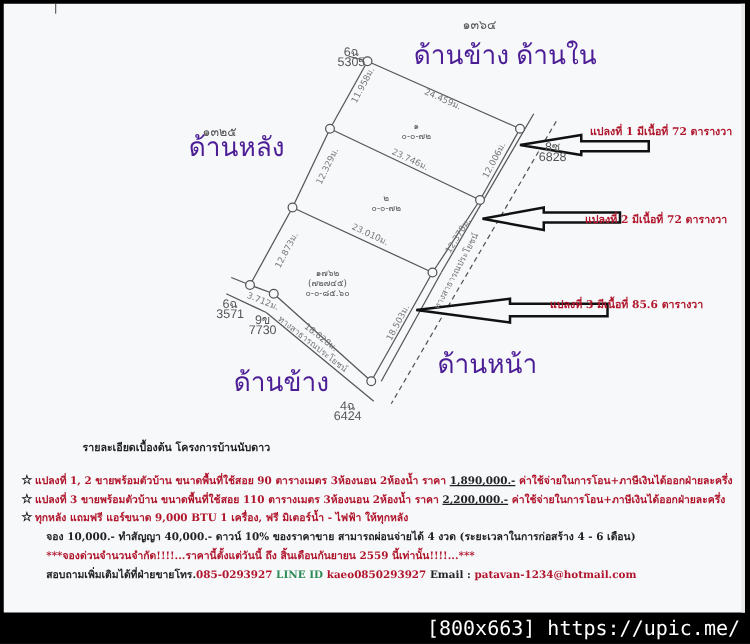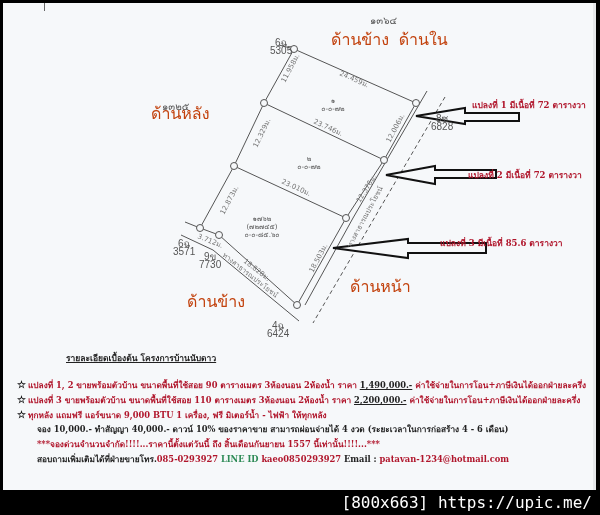--- a/index.html
+++ b/index.html
@@ -1,24 +1,24 @@
 <!DOCTYPE html>
 <html><head>
 <meta charset="utf-8">
 <style>
   html, body { margin:0; padding:0; background:#000; }
   body { width:600px; height:515px; position:relative; overflow:hidden; font-family:"DejaVu Serif", serif; }
   .sheet { position:absolute; left:3px; top:3px; width:590px; height:487px; background:#f6f8fa; border-right:3px solid #e6e8ea; }
   .topline { position:absolute; left:41px; top:0; width:1px; height:8px; background:#666; }
   svg.plan { position:absolute; left:0; top:0; }
-  .side-label { position:absolute; font-family:Liberation Mono, monospace; font-size:16px; color:#c2410c; white-space:nowrap; }
+  .side-label { position:absolute; font-family:Liberation Sans, sans-serif; font-size:21px; color:#4c1d95; white-space:nowrap; }
   .small { position:absolute; font-family:Liberation Sans, sans-serif; font-size:10px; color:#555; text-align:center; line-height:8px; white-space:nowrap; }
   .parcel-note { position:absolute; font-size:8.5px; color:#b0152b; font-weight:bold; white-space:nowrap; }
   .details { position:absolute; left:14px; top:348px; width:570px; font-size:8.3px; font-weight:bold; }
-  .details .title { margin-left:49px; color:#222; text-decoration:underline; margin-bottom:12px; font-size:8.5px; }
+  .details .title { margin-left:49px; color:#222; margin-bottom:12px; font-size:8.5px; }
   .line { height:15px; line-height:15px; white-space:nowrap; }
   .red { color:#b0152b; }
   .dark { color:#222; }
   .green { color:#2e8b57; }
   .ul { text-decoration:underline; }
   .star { color:#111; font-size:10px; margin-right:2px; }
   .indent { margin-left:20px; }
   .watermark { position:absolute; right:8px; bottom:3px; font-family:"DejaVu Sans Mono", monospace; font-size:16px; color:#fff; white-space:nowrap; }
 </style>
 </head>
@@ -125,29 +125,29 @@
     <div>6424</div>
   </div>
 
   <div class="parcel-note" style="left:469px;top:95px;">แปลงที่ 1 มีเนื้อที่ 72 ตารางวา</div>
   <div class="parcel-note" style="left:465px;top:165px;">แปลงที่ 2 มีเนื้อที่ 72 ตารางวา</div>
   <div class="parcel-note" style="left:437px;top:233px;">แปลงที่ 3 มีเนื้อที่ 85.6 ตารางวา</div>
 
   <div class="details">
     <div class="title">รายละเอียดเบื้องต้น โครงการบ้านนับดาว</div>
     <div class="line red">
-      <span class="star">☆</span><span>แปลงที่ 1, 2 ขายพร้อมตัวบ้าน ขนาดพื้นที่ใช้สอย 90 ตารางเมตร 3ห้องนอน 2ห้องน้ำ ราคา </span><span class="dark ul">1,490,000.-</span><span> ค่าใช้จ่ายในการโอน+ภาษีเงินได้ออกฝ่ายละครึ่ง</span>
+      <span class="star">☆</span><span>แปลงที่ 1, 2 ขายพร้อมตัวบ้าน ขนาดพื้นที่ใช้สอย 90 ตารางเมตร 3ห้องนอน 2ห้องน้ำ ราคา </span><span class="dark ul">1,890,000.-</span><span> ค่าใช้จ่ายในการโอน+ภาษีเงินได้ออกฝ่ายละครึ่ง</span>
     </div>
     <div class="line red">
       <span class="star">☆</span><span>แปลงที่ 3 ขายพร้อมตัวบ้าน ขนาดพื้นที่ใช้สอย 110 ตารางเมตร 3ห้องนอน 2ห้องน้ำ ราคา </span><span class="dark ul">2,200,000.-</span><span> ค่าใช้จ่ายในการโอน+ภาษีเงินได้ออกฝ่ายละครึ่ง</span>
     </div>
     <div class="line red">
       <span class="star">☆</span><span>ทุกหลัง แถมฟรี แอร์ขนาด 9,000 BTU 1 เครื่อง, ฟรี มิเตอร์น้ำ - ไฟฟ้า ให้ทุกหลัง</span>
     </div>
     <div class="line dark indent">จอง 10,000.-  ทำสัญญา 40,000.-  ดาวน์ 10% ของราคาขาย สามารถผ่อนจ่ายได้ 4 งวด (ระยะเวลาในการก่อสร้าง 4 - 6 เดือน)</div>
-    <div class="line red indent">***จองด่วนจำนวนจำกัด!!!!...ราคานี้ตั้งแต่วันนี้ ถึง สิ้นเดือนกันยายน 1557 นี้เท่านั้น!!!!...***</div>
+    <div class="line red indent">***จองด่วนจำนวนจำกัด!!!!...ราคานี้ตั้งแต่วันนี้ ถึง สิ้นเดือนกันยายน 2559 นี้เท่านั้น!!!!...***</div>
     <div class="line dark indent">
       <span>สอบถามเพิ่มเติมได้ที่ฝ่ายขายโทร.</span><span class="red">085-0293927</span><span class="green"> LINE ID </span><span class="red">kaeo0850293927</span><span> Email : </span><span class="red">patavan-1234@hotmail.com</span>
     </div>
   </div>
 </div>
 
 <div class="watermark">[800x663] https://upic.me/</div>
 
 </body></html>

